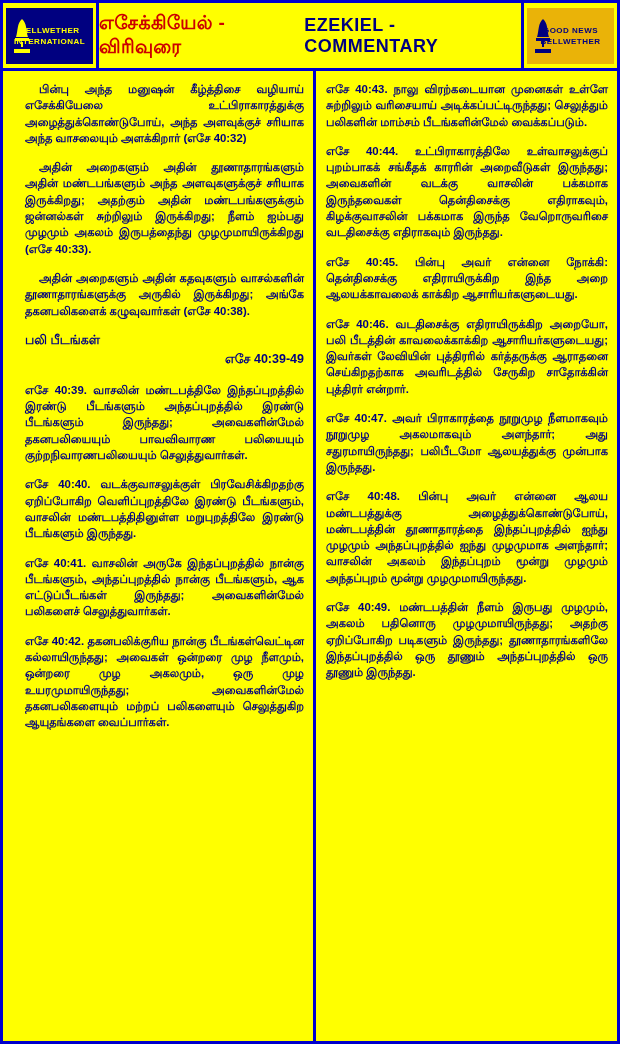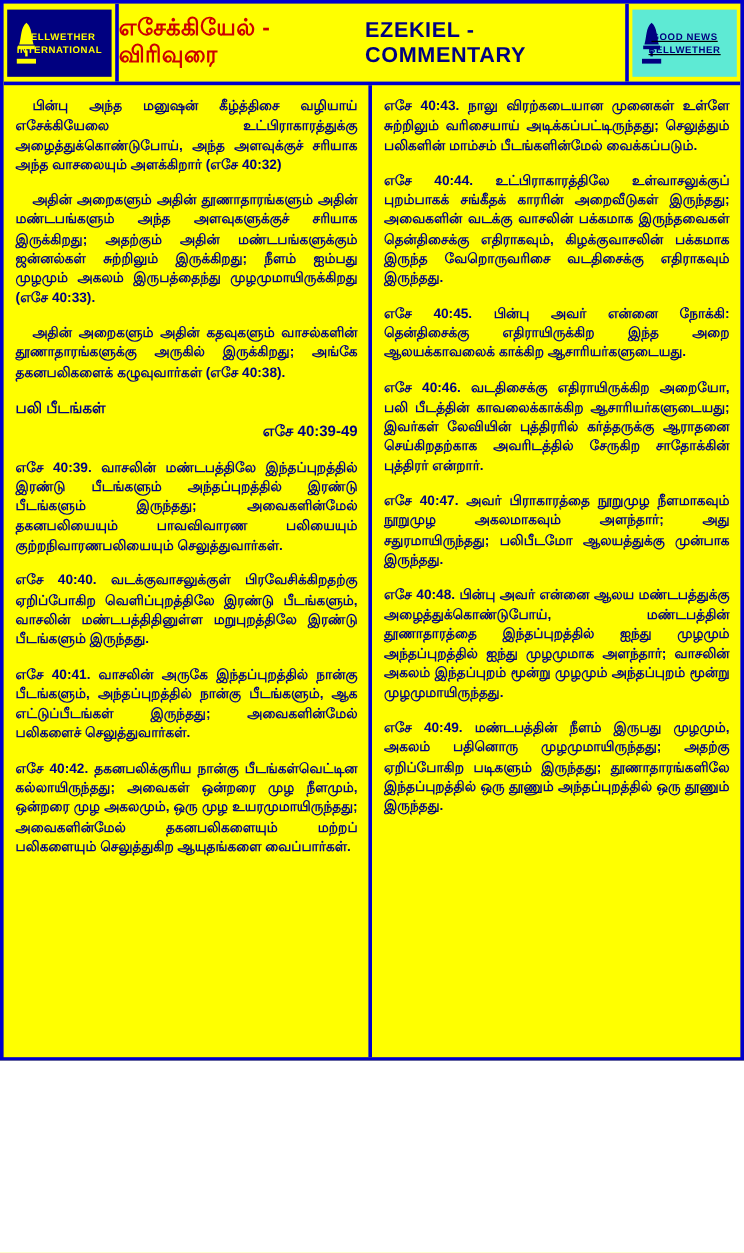--- a/index.html
+++ b/index.html
@@ -5,21 +5,21 @@
   html, body {
     margin: 0;
     padding: 0;
     background: #ffffff;
   }
   body {
     font-family: "Liberation Sans", sans-serif;
   }
   .page {
     width: 620px;
-    height: 884px;
+    height: 1044px;
     box-sizing: border-box;
     background: #ffff00;
     border: 3px solid #0000cc;
     position: relative;
     overflow: hidden;
   }
 
   
   .header {
     display: flex;
@@ -45,22 +45,21 @@
   .logo-inner {
     width: 88px;
     height: 56px;
     background: #000080;
     display: flex;
     align-items: center;
     justify-content: center;
     position: relative;
   }
   .logo-inner.plain {
-    background: #5eead4;
-    text-decoration: underline;
+    background: #eab308;
   }
   .logo-text {
     color: #ffff00;
     font-size: 8px;
     font-weight: bold;
     letter-spacing: .5px;
     text-align: center;
     line-height: 11px;
     z-index: 2;
   }
@@ -94,20 +93,21 @@
     font-size: 18px;
     font-weight: bold;
     letter-spacing: .5px;
   }
 
   
   .body-area {
     display: flex;
     height: 973px;
     box-sizing: border-box;
+    padding-left: 12px;
   }
   .col {
     width: 50%;
     box-sizing: border-box;
     padding: 10px 9px 6px 10px;
     overflow: hidden;
   }
   .col.left {
     border-right: 3px solid #0000cc;
   }

